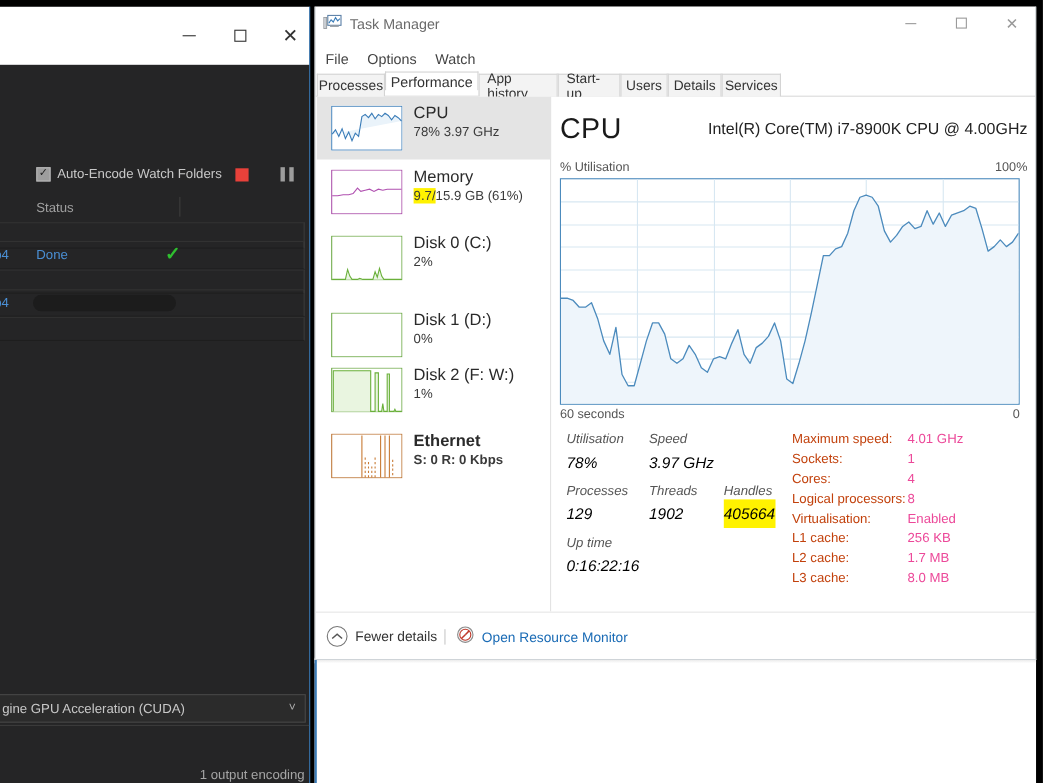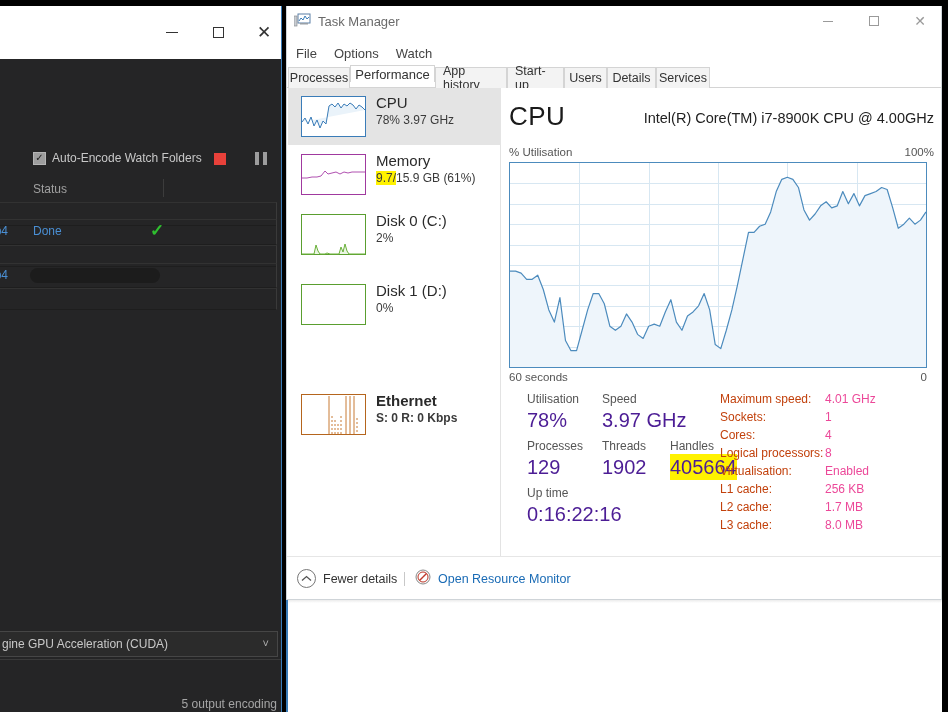--- a/index.html
+++ b/index.html
@@ -215,25 +215,25 @@
   #d-graph {
     position:absolute; left:8px; top:74px; width:418px; height:206px;
     border:1px solid #4c8bbd; background:#ffffff;
   }
   #d-graph svg { display:block; }
 
   #d-axis-60 { position:absolute; left:8px; top:283px; font-size:11.5px; color:#555; }
   #d-axis-0  { position:absolute; left:402px; top:283px; width:24px; text-align:right; font-size:11.5px; color:#555; }
 
   
-  #d-stats { position:absolute; left:26px; top:303px; width:230px; }
+  #d-stats { position:absolute; left:14px; top:303px; width:230px;font-style:italic; }
   .st-row { position:relative; height:47px; }
   .st-cell { position:absolute; top:0; }
   .st-lbl { font-size:12px; color:#555; line-height:16px; }
-  .st-val { font-size:20px; color:#4c1d95; line-height:26px; }
+  .st-val { font-size:14px; color:#000000; line-height:26px; }
   #st-util   { left:0; }
   #st-speed  { left:75px; }
   #st-proc   { left:0; }
   #st-thr    { left:75px; }
   #st-hnd    { left:143px; }
   #st-uptime { left:0; }
 
   
   #d-specs {
     position:absolute; left:219px; top:304px; width:222px;
@@ -306,21 +306,21 @@
       <span class="bg-cell-name">np4</span>
       <span class="bg-pill"></span>
     </div>
     <div class="bg-row" id="bg-row-4"></div>
 
     <div id="bg-dropdown">
       <span class="val">gine GPU Acceleration (CUDA)</span>
       <span class="chev">˅</span>
     </div>
     <div id="bg-sep-line"></div>
-    <div id="bg-out-enc">5 output encoding</div>
+    <div id="bg-out-enc">1 output encoding</div>
 
   </div>
 </div>
 
 <div id="tm-desktop-fill"></div>
 <div id="tm-shadow"></div>
 <div id="tm-left-edge"></div>
 <div id="tm-desktop-fill2"></div>
 
 <div id="tm">
@@ -411,20 +411,33 @@
           <svg width="65" height="41" viewBox="0 0 65 41">
             <rect x="0.5" y="0.5" width="64" height="40" fill="#fff" stroke="#5a9e2f" stroke-width="1"></rect>
           </svg>
         </div>
         <div class="side-txt">
           <div class="side-name">Disk 1 (D:)</div>
           <div class="side-sub">0%</div>
         </div>
       </div>
 
+      <div class="side-item" id="side-d2">
+        <div class="side-thumb">
+          <svg width="65" height="41" viewBox="0 0 65 41">
+            <rect x="0.5" y="0.5" width="64" height="40" fill="#fff" stroke="#5a9e2f" stroke-width="1"></rect>
+            <polygon points="2,40 2,3 36,3 36,40 40,40 40,5 43,5 43,40 46,40 46,34 48,40 51,40 51,6 53,6 53,40" fill="#e9f5e0" stroke="none"></polygon>
+            <polyline points="2,40 2,3 36,3 36,40 37,40 40,40 40,5 43,5 43,40 46,40 47,33 48,40 51,40 51,6 53,6 53,40 57,40 58,38 59,40 64,40" fill="none" stroke="#6ab03a" stroke-width="1"></polyline>
+          </svg>
+        </div>
+        <div class="side-txt">
+          <div class="side-name">Disk 2 (F: W:)</div>
+          <div class="side-sub">1%</div>
+        </div>
+      </div>
 
       <div class="side-item" id="side-eth">
         <div class="side-thumb">
           <svg width="65" height="41" viewBox="0 0 65 41">
             <rect x="0.5" y="0.5" width="64" height="40" fill="#fff" stroke="#b5651d" stroke-width="1"></rect>
             <g stroke="#c87a34" stroke-width="1">
               <line x1="28" y1="2" x2="28" y2="40"></line>
               <line x1="31" y1="22" x2="31" y2="40" stroke-dasharray="2,2"></line>
               <line x1="34" y1="26" x2="34" y2="40" stroke-dasharray="2,2"></line>
               <line x1="37" y1="30" x2="37" y2="40" stroke-dasharray="2,2"></line>

